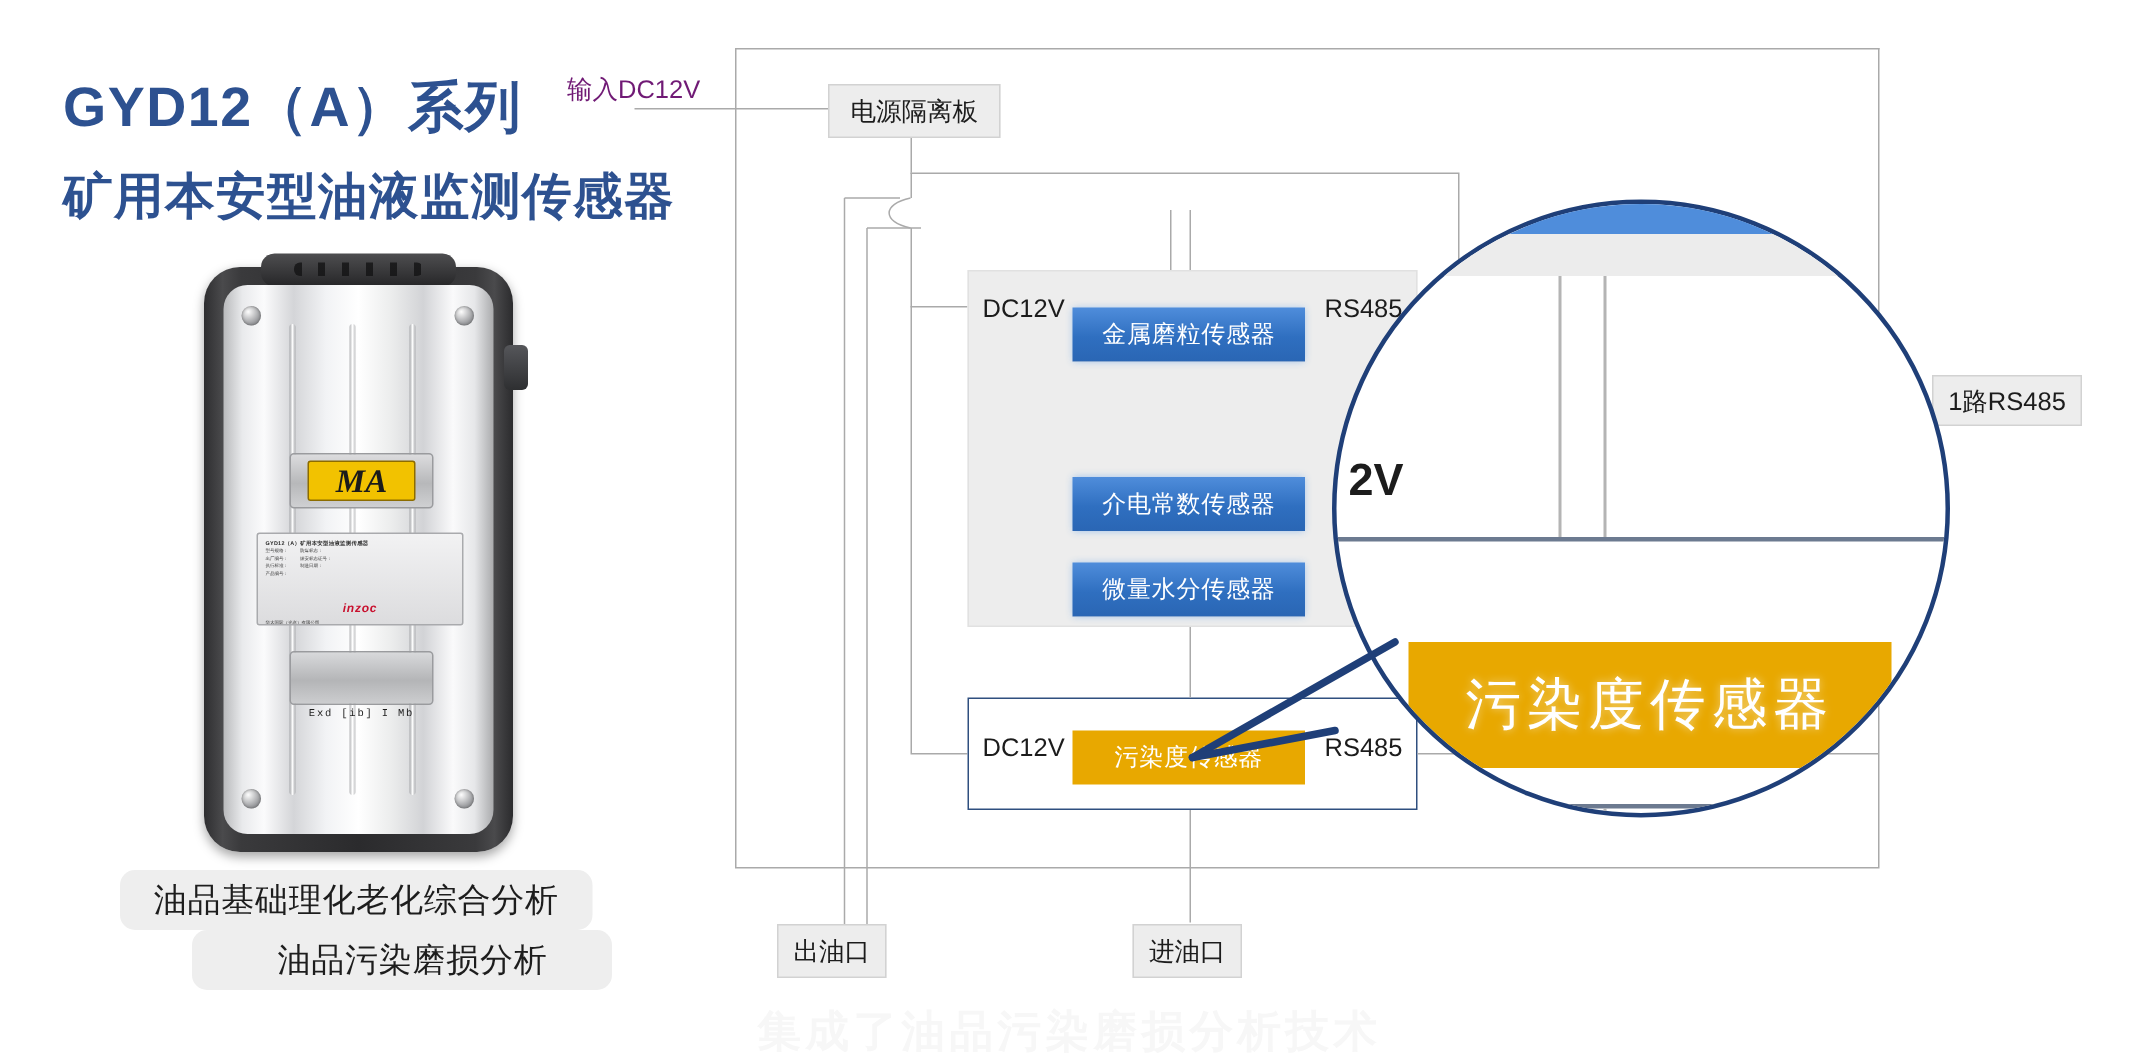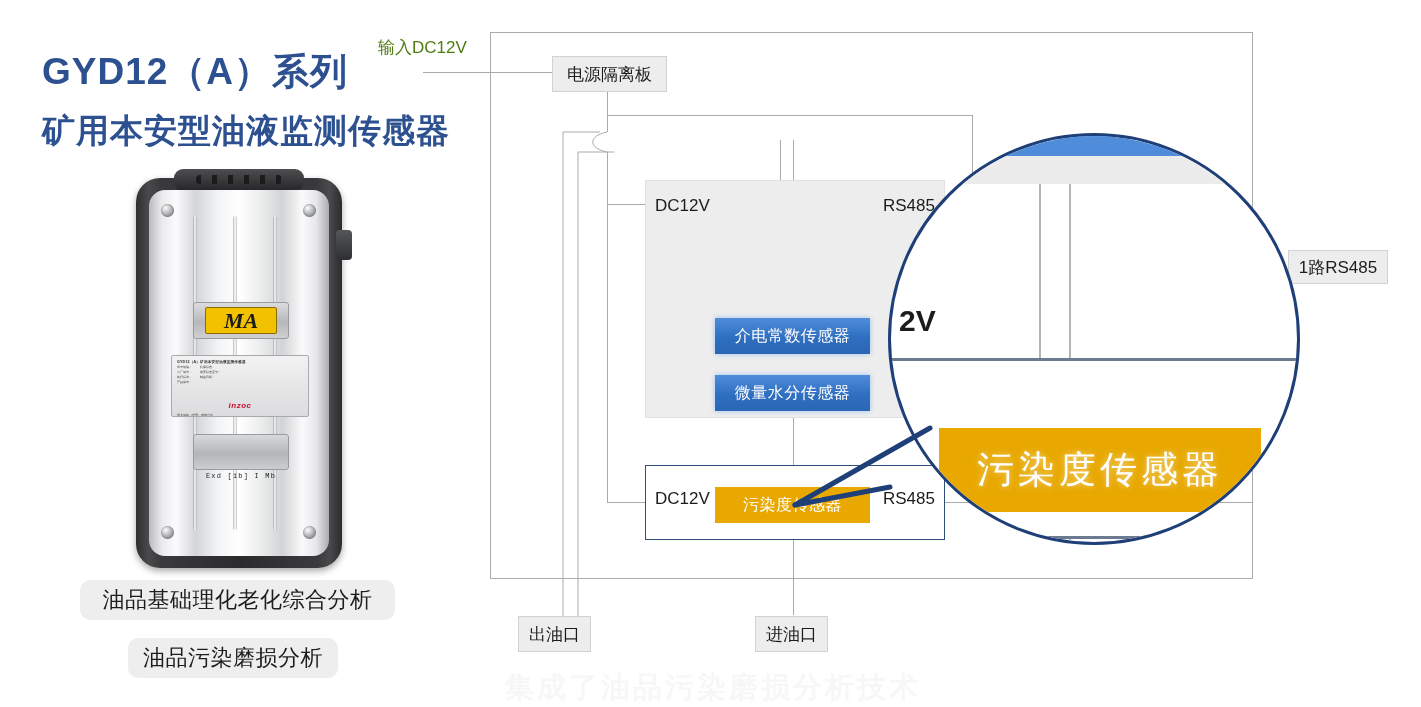--- a/index.html
+++ b/index.html
@@ -90,41 +90,41 @@
     background:linear-gradient(180deg,#55565a,#2e2f31);
   }
 
   
   .pill{
     position:absolute;background:#eeeeee;border-radius:10px;
     display:flex;align-items:center;justify-content:center;
     font-size:22px;color:#1d1d1d;letter-spacing:.5px;
   }
   #pill-1{left:80px;top:580px;width:315px;height:40px;}
-  #pill-2{left:128px;top:638px;width:210px;height:40px;}
+  #pill-2{left:128px;top:620px;width:266px;height:40px;padding-left:14px;}
 
   
   .watermark{
     position:absolute;left:505px;top:668px;width:460px;
     font-size:29px;font-weight:bold;color:#f7f7f7;letter-spacing:3px;
     white-space:nowrap;
   }
 
   
   .diagram{position:absolute;left:0;top:0;width:1421px;height:707px;}
   .wire{position:absolute;background:#aaaaaa;}
   .wire.h{height:1px;} .wire.v{width:1px;}
 
   .node{
     position:absolute;background:#ededed;border:1px solid #d2d2d2;
     display:flex;align-items:center;justify-content:center;
     font-size:17px;color:#1c1c1c;box-sizing:border-box;
   }
   .lbl{
-    position:absolute;font-size:17px;color:#4d7c0f;white-space:nowrap;
+    position:absolute;font-size:17px;color:#701a75;white-space:nowrap;margin-top:12px;
   }
 
   .group-box{
     position:absolute;box-sizing:border-box;
   }
   #sensor-group{
     left:645px;top:180px;width:300px;height:238px;
     background:#ededed;border:1px solid #e1e1e1;
   }
   #contam-group{
@@ -267,20 +267,21 @@
       <path d="M 578 152 L 578 630" fill="none" stroke="#aaaaaa" stroke-width="1"></path>
     </svg>
 
     <div class="wire v" style="left:607px;top:204px;height:298px;"></div>
     <div class="wire h" style="left:607px;top:502px;width:38px;"></div>
 
     <div class="group-box" id="sensor-group"></div>
     <div class="port-label" style="left:655px;top:196px;">DC12V</div>
     <div class="port-label" style="left:883px;top:196px;">RS485</div>
 
+    <div class="sensor-chip" id="chip-0">金属磨粒传感器</div>
     <div class="sensor-chip" id="chip-2">介电常数传感器</div>
     <div class="sensor-chip" id="chip-3">微量水分传感器</div>
 
     <div class="group-box" id="contam-group"></div>
     <div class="port-label" style="left:655px;top:489px;">DC12V</div>
     <div class="port-label" style="left:883px;top:489px;">RS485</div>
     <div id="chip-contam">污染度传感器</div>
 
     <div class="wire h" style="left:945px;top:262px;width:307px;"></div>
     <div class="wire h" style="left:945px;top:502px;width:307px;"></div>

